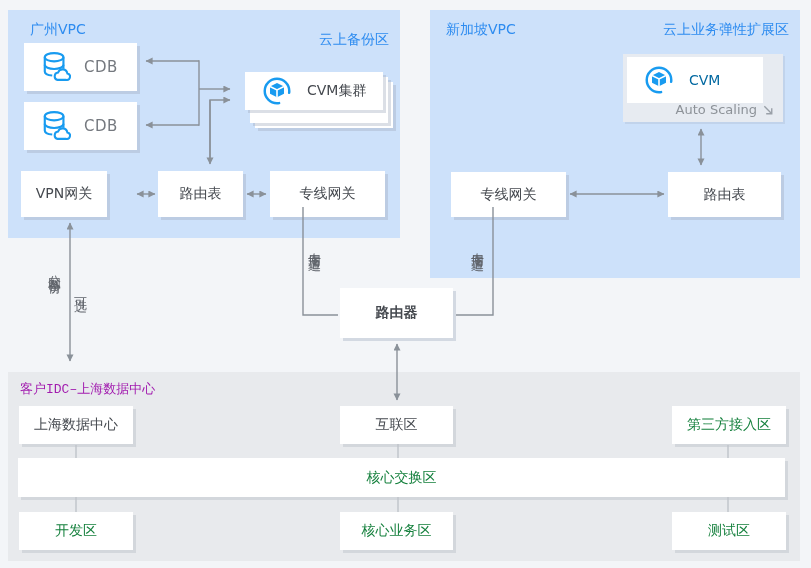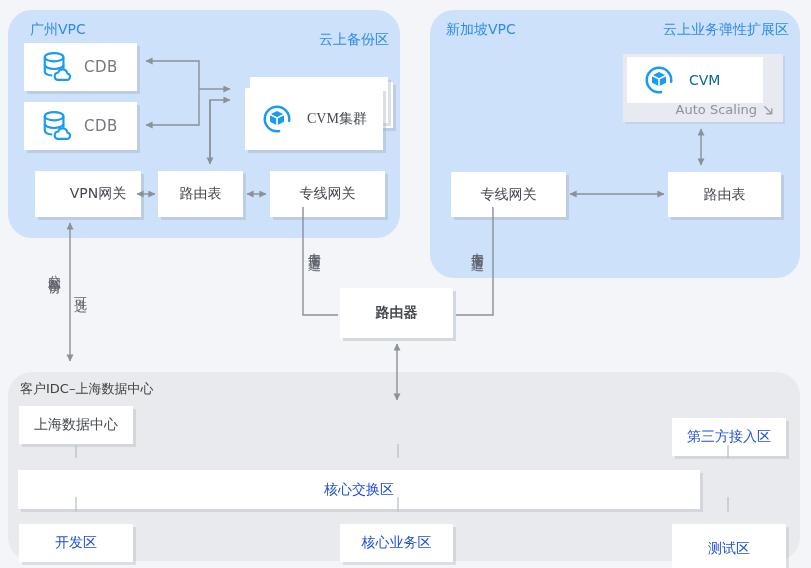--- a/index.html
+++ b/index.html
@@ -1,38 +1,38 @@
 <!DOCTYPE html>
 <html><head>
 <meta charset="utf-8">
 <style>
   html,body{margin:0;padding:0;background:#f3f5f8;}
   .canvas{
     position:relative;width:811px;height:568px;background:#f3f5f8;
     font-family:"DejaVu Sans","Liberation Sans",sans-serif;overflow:hidden;
   }
-  .panel{position:absolute;border-radius:24px;}
+  .panel{position:absolute;}
   .panel-blue{background:#cde1fa;}
   .panel-gray{background:#e8eaed;}
   .panel-title{position:absolute;font-size:14px;color:#2e8cf0;white-space:nowrap;}
   .node{
     position:absolute;background:#ffffff;display:flex;align-items:center;justify-content:center;
     font-size:14px;color:#45494f;box-shadow:3px 3px 0 rgba(160,172,190,.38);white-space:nowrap;
   }
   .node-iconic{justify-content:flex-start;padding-left:15px;gap:13px;}
   .icon-label{color:#75797f;font-size:15px;letter-spacing:.5px;}
   .stack-layer{position:absolute;background:#fff;box-shadow:3px 3px 0 rgba(160,172,190,.38);}
   .as-group{position:absolute;background:#e7ebf1;box-shadow:2px 2px 0 rgba(160,172,190,.25);}
   .as-label{
     position:absolute;right:8px;bottom:5px;display:flex;align-items:flex-end;gap:5px;
     font-size:13px;color:#8d9298;margin-top:14px;
   }
-  .idc-title{position:absolute;font-size:13px;color:#404040;white-space:nowrap;}
+  .idc-title{position:absolute;font-size:13px;color:#a21caf;white-space:nowrap;font-family:Liberation Mono, monospace;}
   .zone{box-shadow:3px 3px 0 rgba(168,173,182,.32);}
-  .muted{color:#1d4ed8;margin-top:12px;}
+  .muted{color:#15803d;}
   .vlabel{
     position:absolute;writing-mode:vertical-rl;font-size:13px;color:#60646b;
     letter-spacing:2px;line-height:13px;white-space:nowrap;
   }
   .hlabel{position:absolute;font-size:13px;color:#60646b;white-space:nowrap;}
   .overlay{position:absolute;left:0;top:0;pointer-events:none;}
 </style>
 </head>
 <body>
 
@@ -63,30 +63,30 @@
           <path d="M6.5,16.5 v7.5 c0,2.3 3.6,4.2 8.4,4.6"></path>
           <path d="M27.5,16.5 v4.5"></path>
         </g>
         <path d="M21,33.5 a4.2,4.2 0 0 1 0.5,-8.3 a5.4,5.4 0 0 1 10.4,1 a3.7,3.7 0 0 1 -1.2,7.3 z" fill="#cde1fa" stroke="#189bf0" stroke-width="2.3" fill-opacity="0"></path>
       </svg>
       <span class="icon-label">CDB</span>
     </div>
 
     <div class="stack-layer" style="left:247px;top:72px;width:138px;height:46px;"></div>
     <div class="stack-layer" style="left:242px;top:67px;width:138px;height:46px;"></div>
-    <div class="node node-iconic" style="left:237px;top:78px;width:123px;height:62px;font-family:Liberation Serif, serif;">
+    <div class="node node-iconic" style="left:237px;top:62px;width:123px;height:38px;">
       <svg width="34" height="34" viewBox="0 0 36 36">
         <circle cx="18" cy="18" r="13" fill="none" stroke="#189bf0" stroke-width="2.6" stroke-dasharray="66 16" stroke-dashoffset="-18" stroke-linecap="round"></circle>
         <path d="M18,9.5 l7.4,3.7 v7.6 l-7.4,3.7 l-7.4,-3.7 v-7.6 z" fill="#189bf0"></path>
         <path d="M10.6,13.2 L18,16.9 L25.4,13.2 M18,16.9 V24.5" stroke="#ffffff" stroke-width="1.7" fill="none"></path>
       </svg>
       <span style="color:#45494f;">CVM集群</span>
     </div>
 
-    <div class="node" style="left:27px;top:161px;width:86px;height:46px;padding-left:20px;">
+    <div class="node" style="left:13px;top:161px;width:86px;height:46px;">
       <span>VPN网关</span>
     </div>
     <div class="node" style="left:150px;top:161px;width:85px;height:46px;">
       <span>路由表</span>
     </div>
     <div class="node" style="left:262px;top:161px;width:115px;height:46px;">
       <span>专线网关</span>
     </div>
   </div>
 
@@ -128,35 +128,38 @@
   <div class="vlabel" style="left:308px;top:242px;">专用通道</div>
   <div class="vlabel" style="left:471px;top:242px;">专用通道</div>
   <div class="hlabel" style="left:404px;top:371px;">物理专线</div>
 
   <div class="panel panel-gray" style="left:8px;top:372px;width:792px;height:189px;">
     <div class="idc-title" style="left:12px;top:8px;">客户IDC–上海数据中心</div>
 
     <div class="node zone" style="left:11px;top:34px;width:114px;height:38px;font-size:14px;">
       <span>上海数据中心</span>
     </div>
+    <div class="node zone" style="left:332px;top:34px;width:113px;height:38px;">
+      <span>互联区</span>
+    </div>
     <div class="node zone muted" style="left:664px;top:34px;width:114px;height:38px;">
       <span>第三方接入区</span>
     </div>
 
-    <div class="node zone muted" style="left:10px;top:86px;width:682px;height:39px;">
+    <div class="node zone muted" style="left:10px;top:86px;width:767px;height:39px;">
       <span>核心交换区</span>
     </div>
 
     <div class="node zone muted" style="left:11px;top:140px;width:114px;height:38px;justify-content:center;">
       <span>开发区</span>
     </div>
     <div class="node zone muted" style="left:332px;top:140px;width:113px;height:38px;text-align:center;">
       <span>核心业务区</span>
     </div>
-    <div class="node zone muted" style="left:664px;top:140px;width:114px;height:49px;">
+    <div class="node zone muted" style="left:664px;top:140px;width:114px;height:38px;">
       <span>测试区</span>
     </div>
   </div>
 
   <svg class="overlay" width="811" height="568" viewBox="0 0 811 568">
     <defs>
       <marker id="ah" markerWidth="9" markerHeight="9" refX="6.6" refY="3.5" orient="auto-start-reverse" markerUnits="userSpaceOnUse">
         <path d="M0,0 L7,3.5 L0,7 Z" fill="#8a9199"></path>
       </marker>
     </defs>

